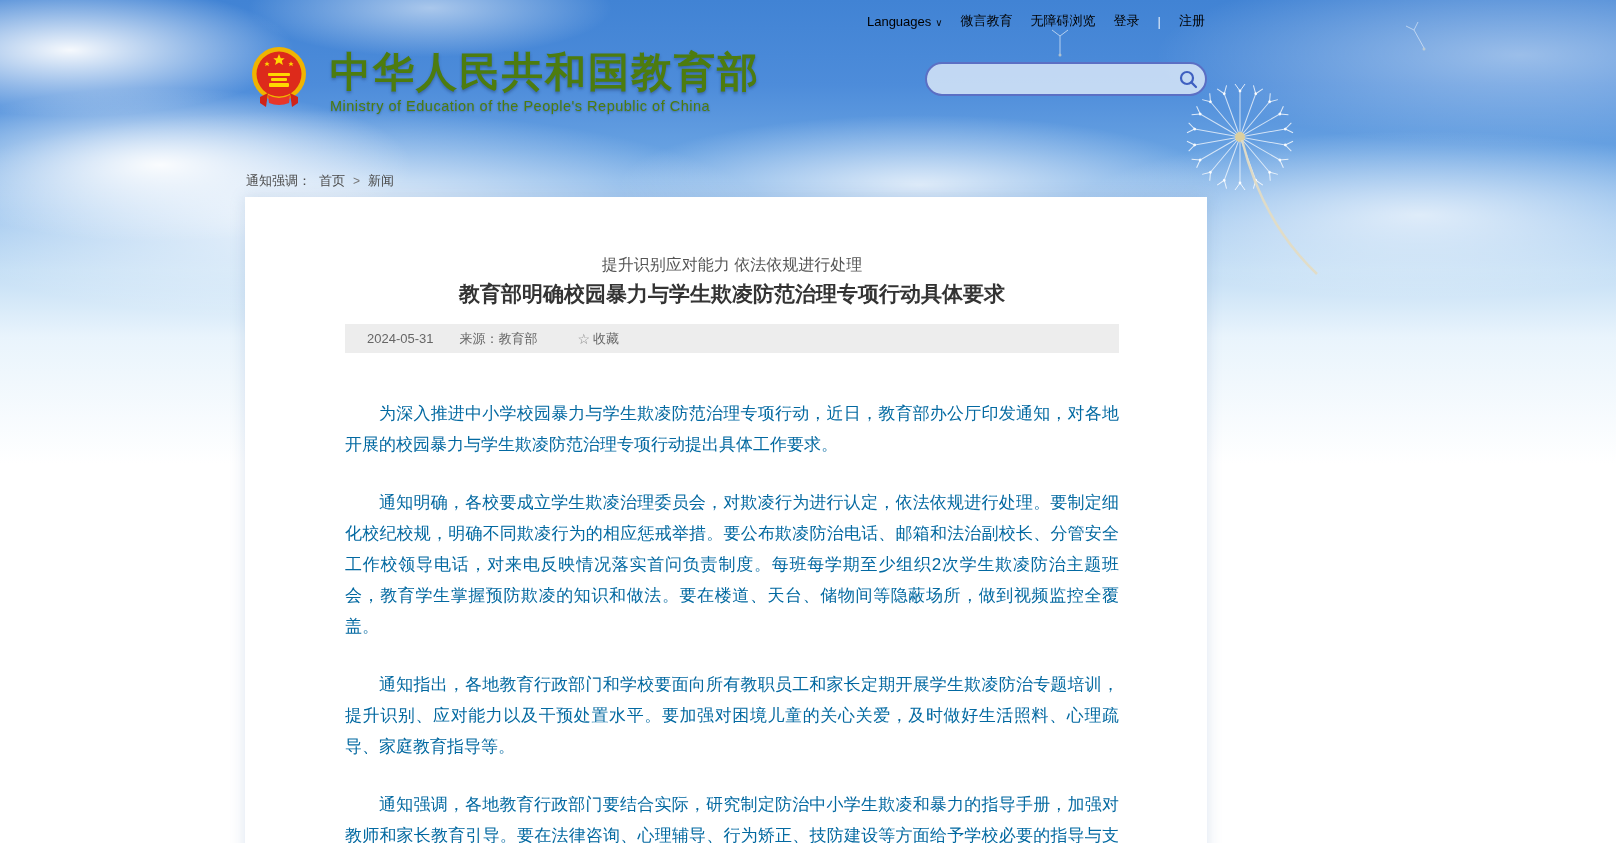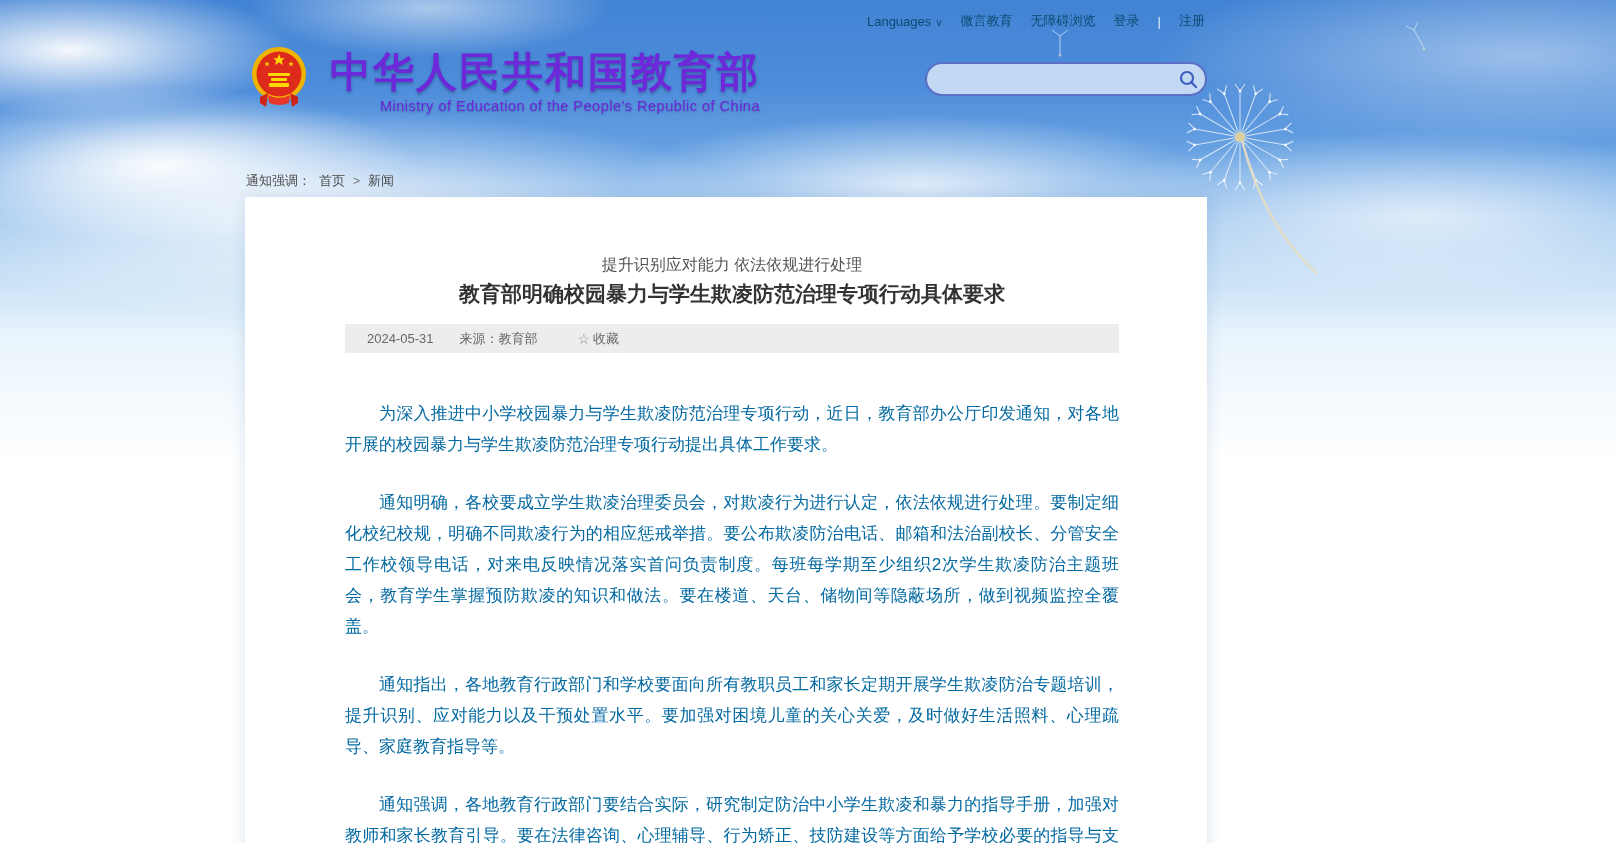--- a/index.html
+++ b/index.html
@@ -35,40 +35,39 @@
     position: absolute;
     top: 12px;
     right: 411px;
     z-index: 3;
     display: flex;
     align-items: center;
     gap: 18px;
     color: #ffffff;
     font-size: 13px;
   }
-  .topbar a { color: #0c4a6e; text-decoration: none; cursor: pointer; }
+  .topbar a { color: #000000; text-decoration: none; cursor: pointer; }
   .topbar .chev { font-size: 10px; margin-left: 4px; opacity: .9; }
   .topbar .pipe { opacity: .85; }
 
   
   .emblem {
     position: absolute;
     left: 248px;
     top: 45px;
     z-index: 3;
     width: 62px;
     height: 66px;
   }
   .site-title-block {
     position: absolute;
     left: 330px;
     top: 50px;
     z-index: 3;
-    color: #6d28d9;
-    text-align: right;
+    color: #4d7c0f;
   }
   .site-title {
     font-size: 41px;
     font-weight: bold;
     letter-spacing: 2px;
     line-height: 44px;
     text-shadow: 0 2px 3px rgba(30,60,110,0.45);
   }
   .site-subtitle {
     margin-top: 4px;

